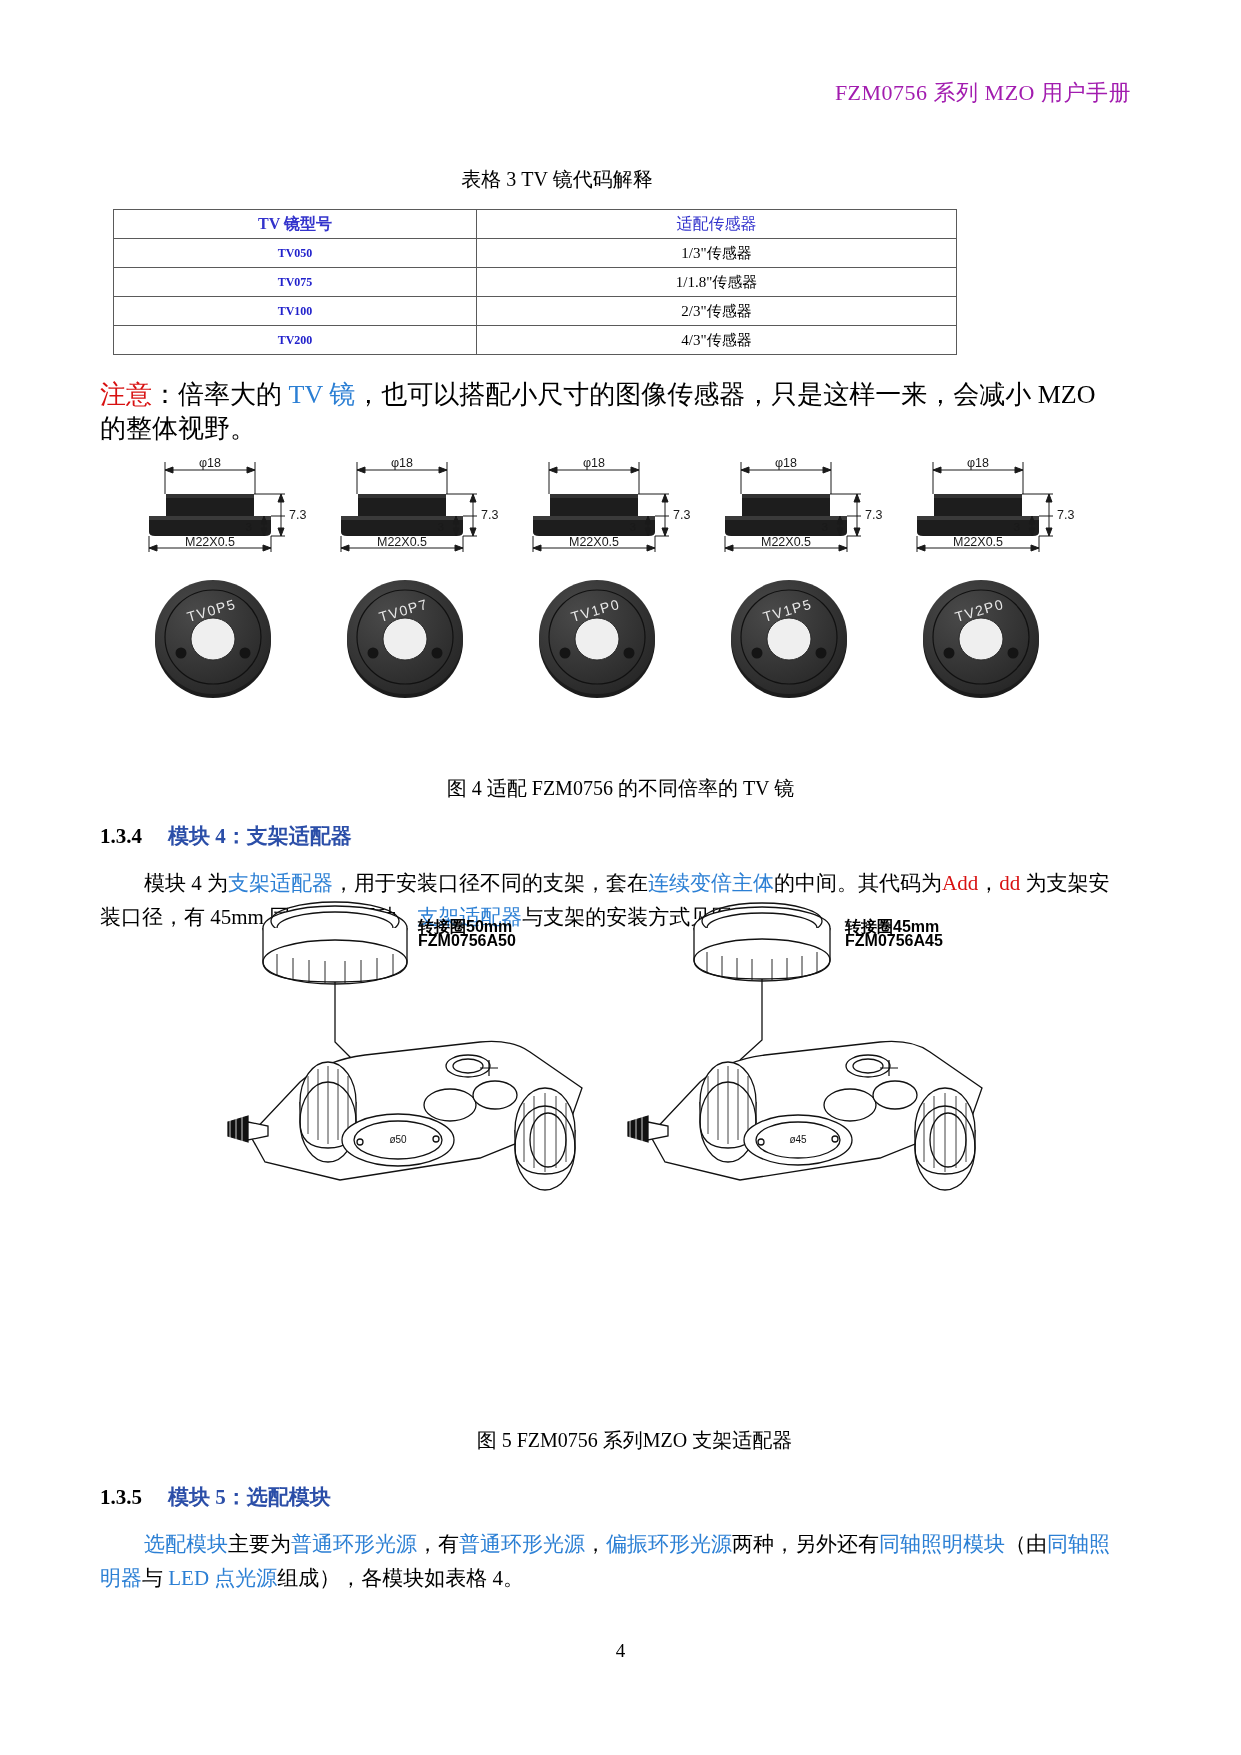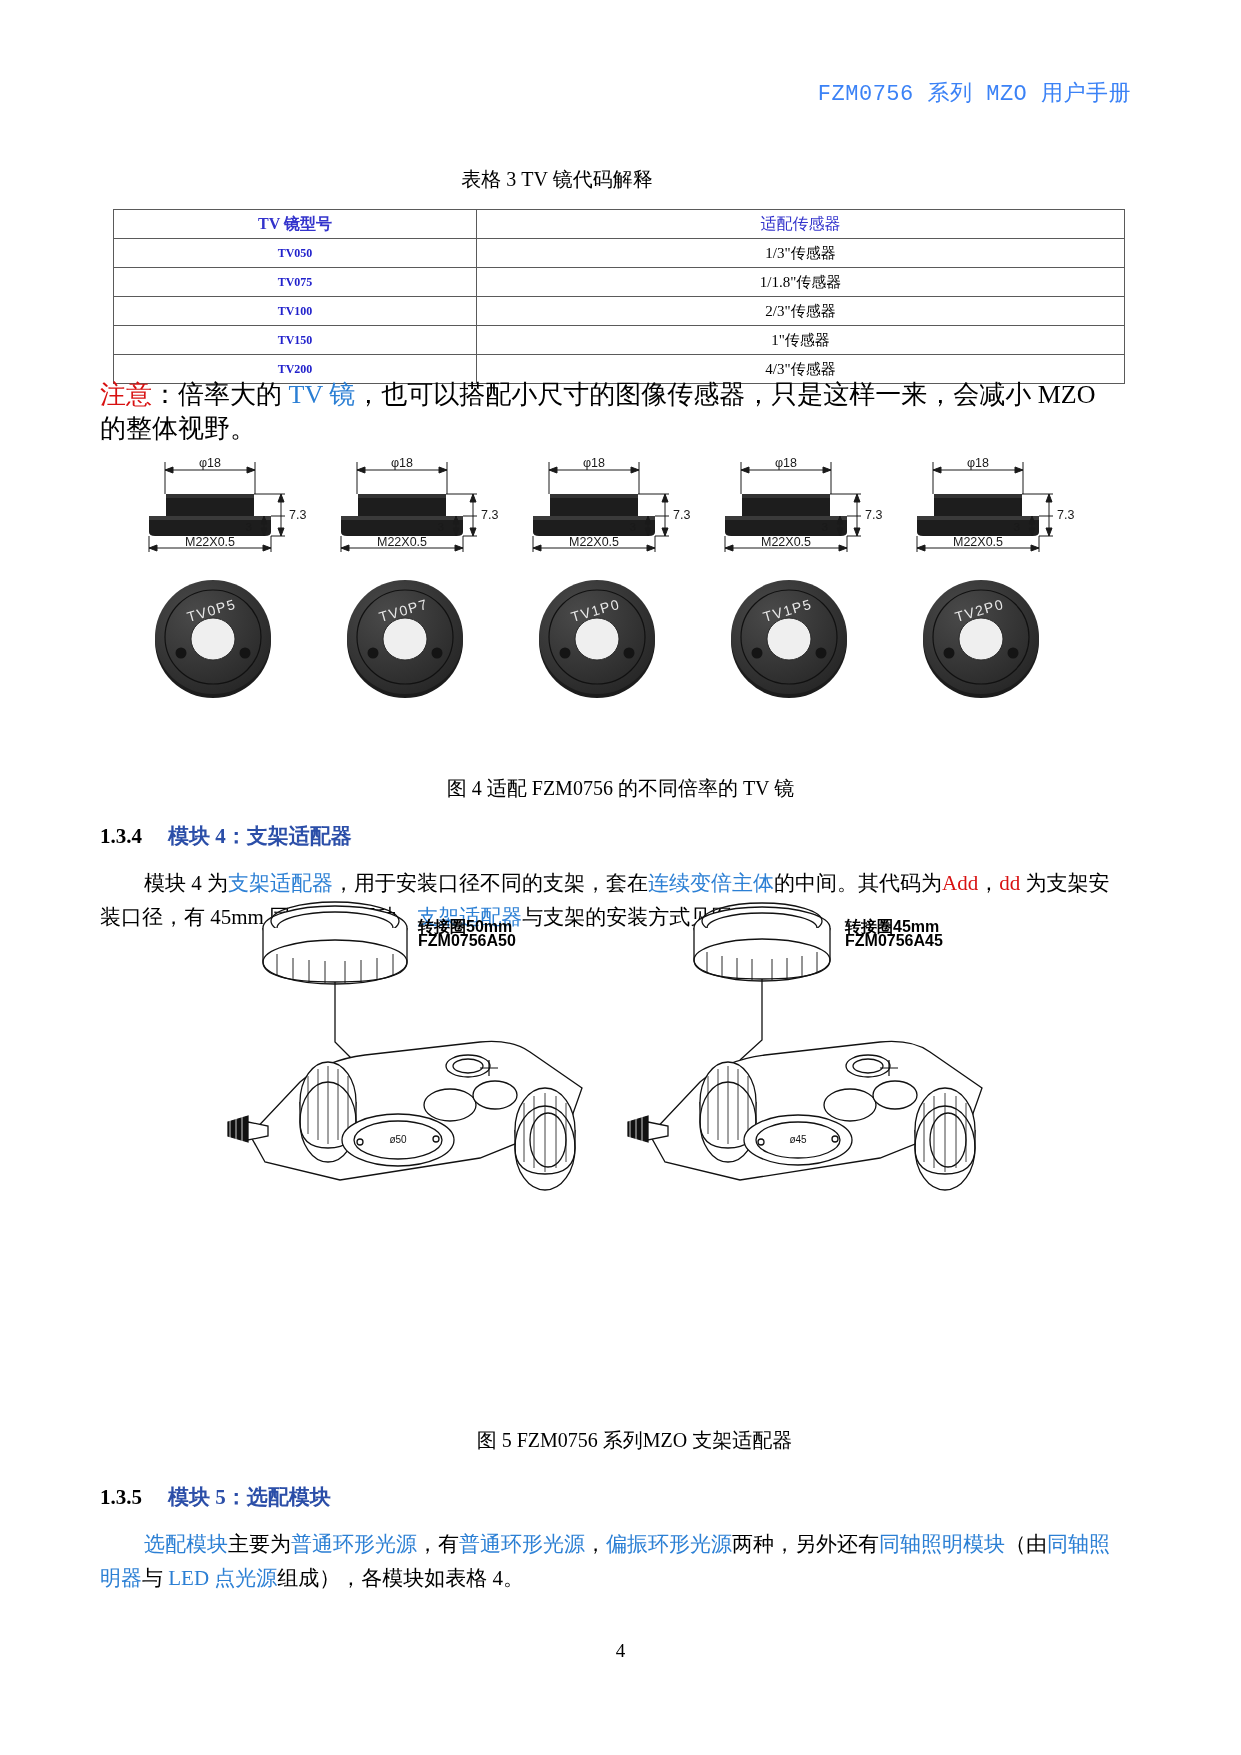--- a/index.html
+++ b/index.html
@@ -3,29 +3,29 @@
 <meta charset="utf-8">
 <style>
   html,body{margin:0;padding:0;background:#7a7a7a;}
   body{font-family:"Liberation Serif", serif;}
   .page{
     width:1241px;height:1755px;background:#ffffff;position:relative;
     margin:0 auto;overflow:hidden;
   }
   .hdr{
     position:absolute;top:78px;right:110px;
-    font-family:Liberation Mono, monospace;font-size:22px;color:#3b82f6;
+    font-family:Liberation Serif, serif;font-size:22px;color:#a21caf;
     letter-spacing:.5px;white-space:nowrap;
   }
   .tbl-caption{
     position:absolute;top:166px;left:0;width:1114px;text-align:center;
     font-size:20px;color:#000;
   }
   table.tv{
-    position:absolute;left:113px;top:209px;width:1012px;
+    position:absolute;left:113px;top:209px;width:844px;
     border-collapse:collapse;table-layout:fixed;
   }
   table.tv td{
     border:1px solid #5a5a5a;height:28px;text-align:center;vertical-align:middle;
     font-size:15.5px;padding:0;
   }
   table.tv td.c1{width:362px;}
   table.tv td.hd{color:#3333cc;font-weight:bold;font-size:16px;}
   table.tv td.hd2{color:#3333cc;font-weight:normal;font-size:16px;}
   table.tv td.model{color:#2222cc;font-weight:bold;font-size:12px;}
@@ -88,24 +88,20 @@
         <td class="c1 model">TV050</td>
         <td class="sensor">1/3"传感器</td>
       </tr>
       <tr>
         <td class="c1 model">TV075</td>
         <td class="sensor">1/1.8"传感器</td>
       </tr>
       <tr>
         <td class="c1 model">TV100</td>
         <td class="sensor">2/3"传感器</td>
-      </tr>
-      <tr>
-        <td class="c1 model">TV150</td>
-        <td class="sensor">1"传感器</td>
       </tr>
       <tr>
         <td class="c1 model">TV200</td>
         <td class="sensor">4/3"传感器</td>
       </tr>
     </tbody>
   </table>
 
   <div class="note">
     <span class="red">注意</span><span>：</span><span>倍率大的 </span><span class="blue">TV 镜</span><span>，也可以搭配小尺寸的图像传感器，只是这样一来，会减小 MZO 的整体视野。</span>

